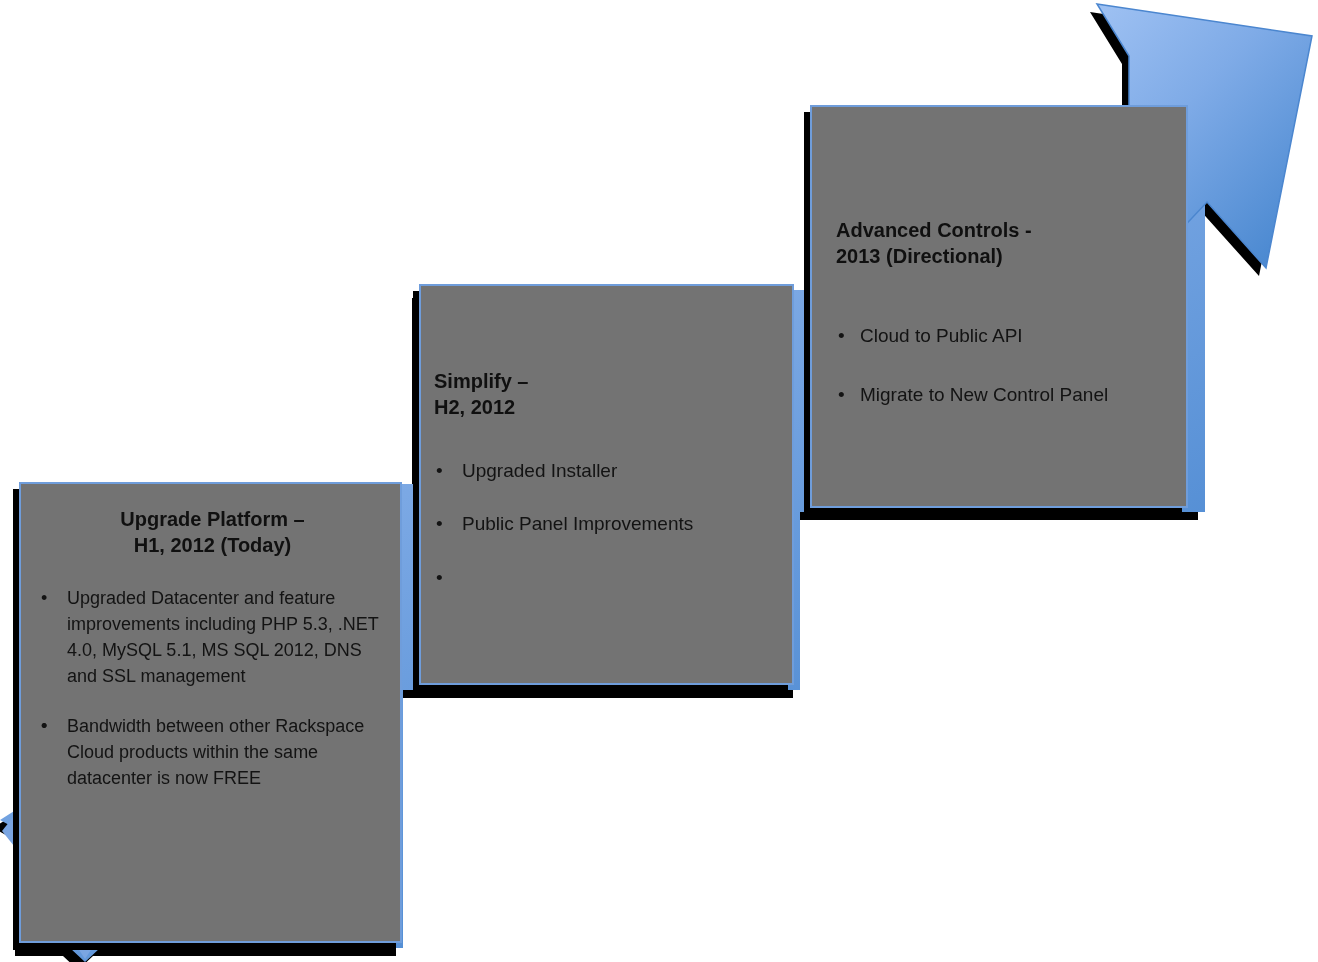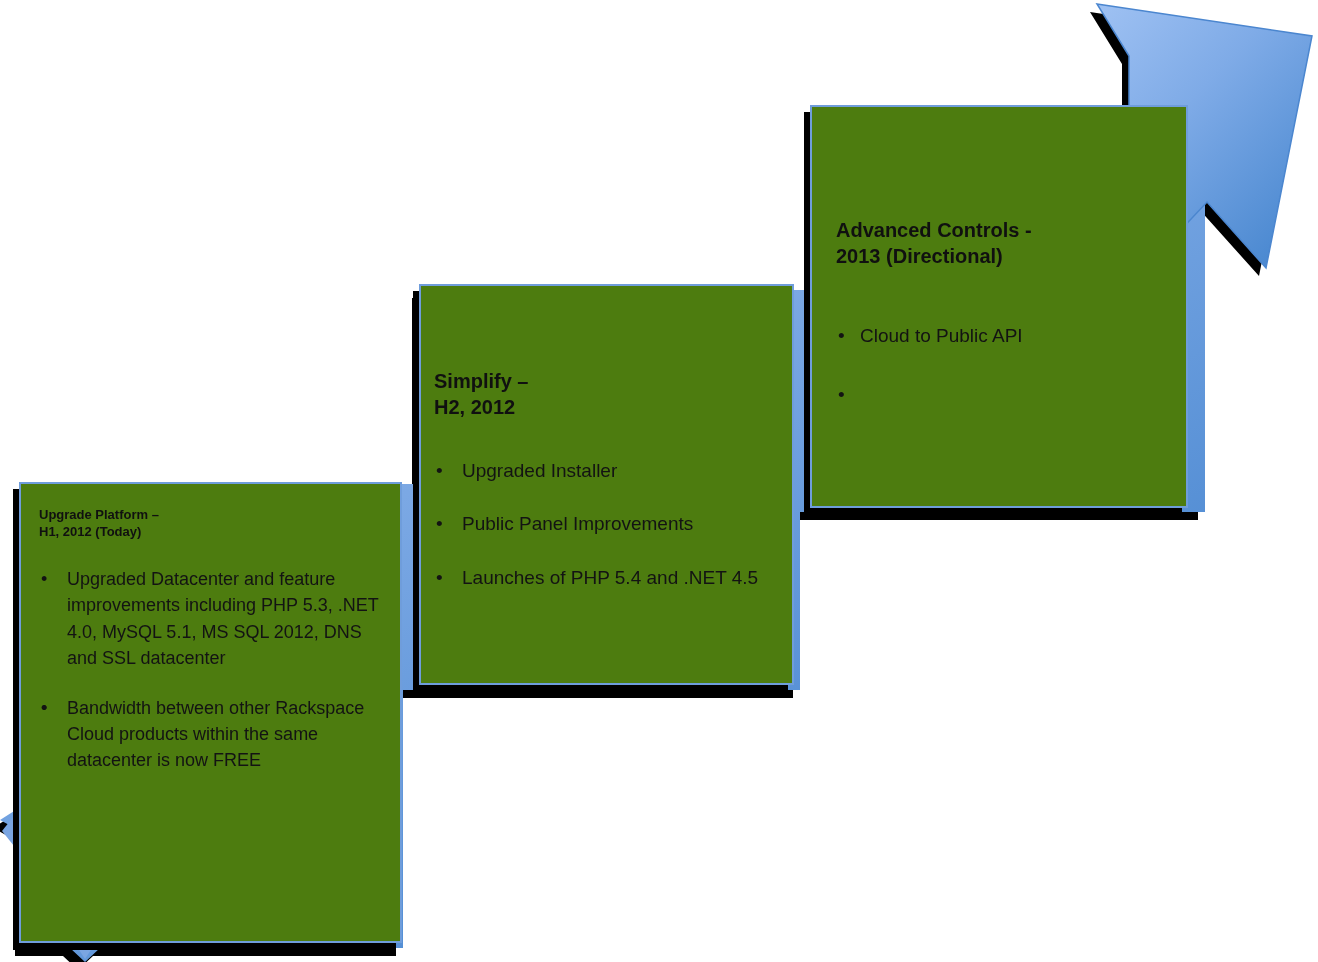--- a/index.html
+++ b/index.html
@@ -11,21 +11,21 @@
     position:relative;
   }
   #stage{position:absolute;left:0;top:0;width:1318px;height:962px;}
 
   
   #arrow-layer{position:absolute;left:0;top:0;width:1318px;height:962px;}
 
   
   .step-box{
     position:absolute;
-    background:#4d7c0f;
+    background:#737373;
     border:2px solid #6f9ddb;
     box-sizing:border-box;
     box-shadow:-6px 7px 0 0 #000000;
   }
   .step-inner{
     position:absolute;
     left:0;right:0;
   }
   .step-title{
     font-size:20px;
@@ -51,21 +51,21 @@
     position:absolute;
     left:2px;top:0;
     font-size:19px;
     line-height:1.45;
     color:#131313;
   }
 
   
   #box-upgrade{ left:19px;  top:482px; width:383px; height:461px; }
   #box-upgrade .step-inner{ left:18px; top:22px; right:14px; }
-  #box-upgrade .step-title{ font-size:13px; }
+  #box-upgrade .step-title{ font-size:20px;text-align:center; }
   #box-upgrade .bullets{ margin-top:26px; }
   #box-upgrade .bullets li{ font-size:18px; padding-left:28px; margin-bottom:24px; }
   #box-upgrade .bullets li .bdot{ font-size:18px; }
 
   #box-simplify{ left:419px; top:284px; width:375px; height:401px; }
   #box-simplify .step-inner{ left:13px; top:82px; right:29px; }
   #box-simplify .bullets{ margin-top:36px; }
   #box-simplify .bullets li{ padding-left:28px; margin-bottom:26px; }
 
   #box-advanced{ left:810px; top:105px; width:378px; height:403px; }
@@ -126,21 +126,21 @@
     </g>
   </svg>
 
   <div class="step-box" id="box-upgrade">
     <div class="step-inner">
       <div class="step-title">Upgrade Platform  –
 H1, 2012 (Today)</div>
       <ul class="bullets">
         <li>
           <span class="bdot">•</span>
-          <span>Upgraded Datacenter and feature improvements including PHP 5.3, .NET 4.0, MySQL 5.1, MS SQL 2012, DNS and SSL datacenter</span>
+          <span>Upgraded Datacenter and feature improvements including PHP 5.3, .NET 4.0, MySQL 5.1, MS SQL 2012, DNS and SSL management</span>
         </li>
         <li>
           <span class="bdot">•</span>
         </li>
         <li>
           <span class="bdot">•</span>
           <span>Bandwidth between other Rackspace Cloud products within the same datacenter is now FREE</span>
         </li>
       </ul>
     </div>
@@ -154,35 +154,35 @@
         <li>
           <span class="bdot">•</span>
           <span>Upgraded Installer</span>
         </li>
         <li>
           <span class="bdot">•</span>
           <span>Public Panel Improvements</span>
         </li>
         <li>
           <span class="bdot">•</span>
-          <span>Launches of PHP 5.4 and .NET 4.5</span>
         </li>
       </ul>
     </div>
   </div>
 
   <div class="step-box" id="box-advanced">
     <div class="step-inner">
       <div class="step-title">Advanced Controls -
 2013 (Directional)</div>
       <ul class="bullets">
         <li>
           <span class="bdot">•</span>
           <span>Cloud to Public API</span>
         </li>
         <li>
           <span class="bdot">•</span>
+          <span>Migrate to New Control Panel</span>
         </li>
       </ul>
     </div>
   </div>
 
 </div>
 
 </body></html>

